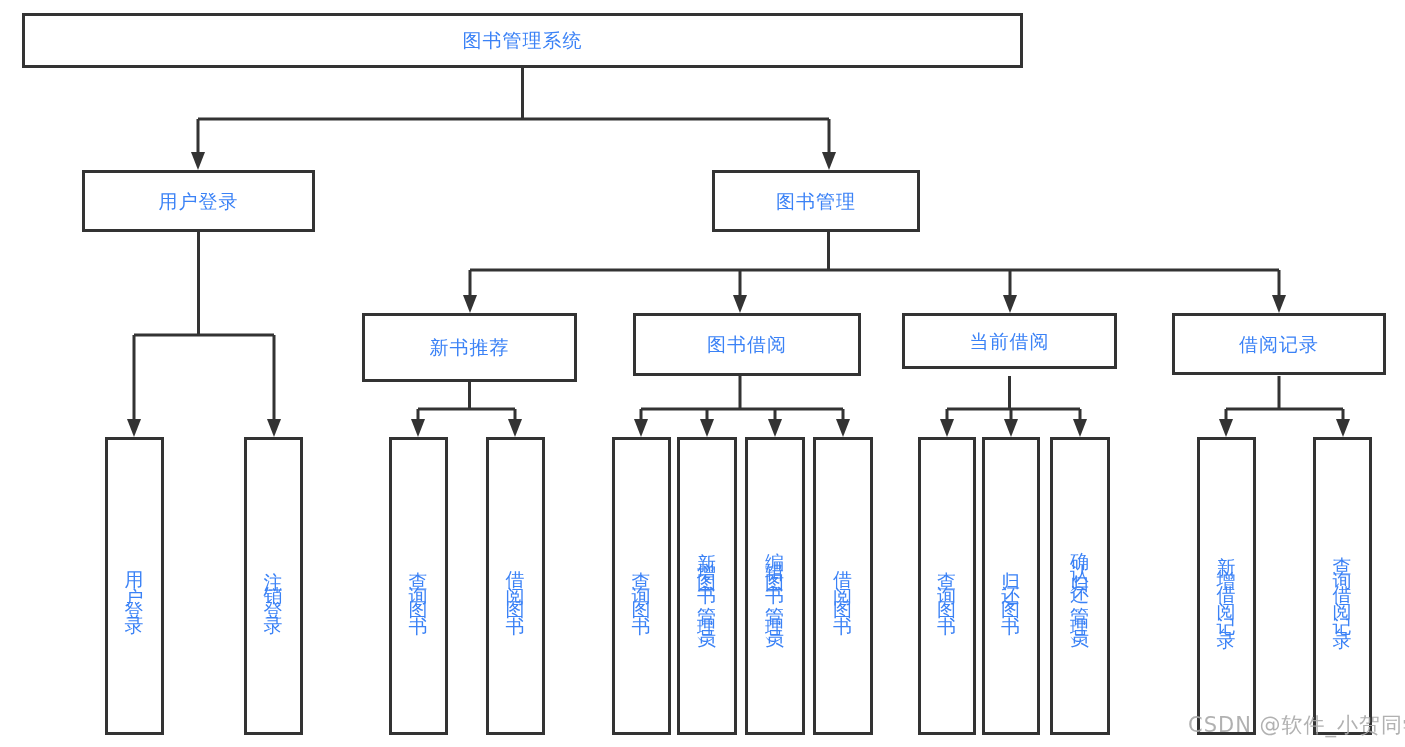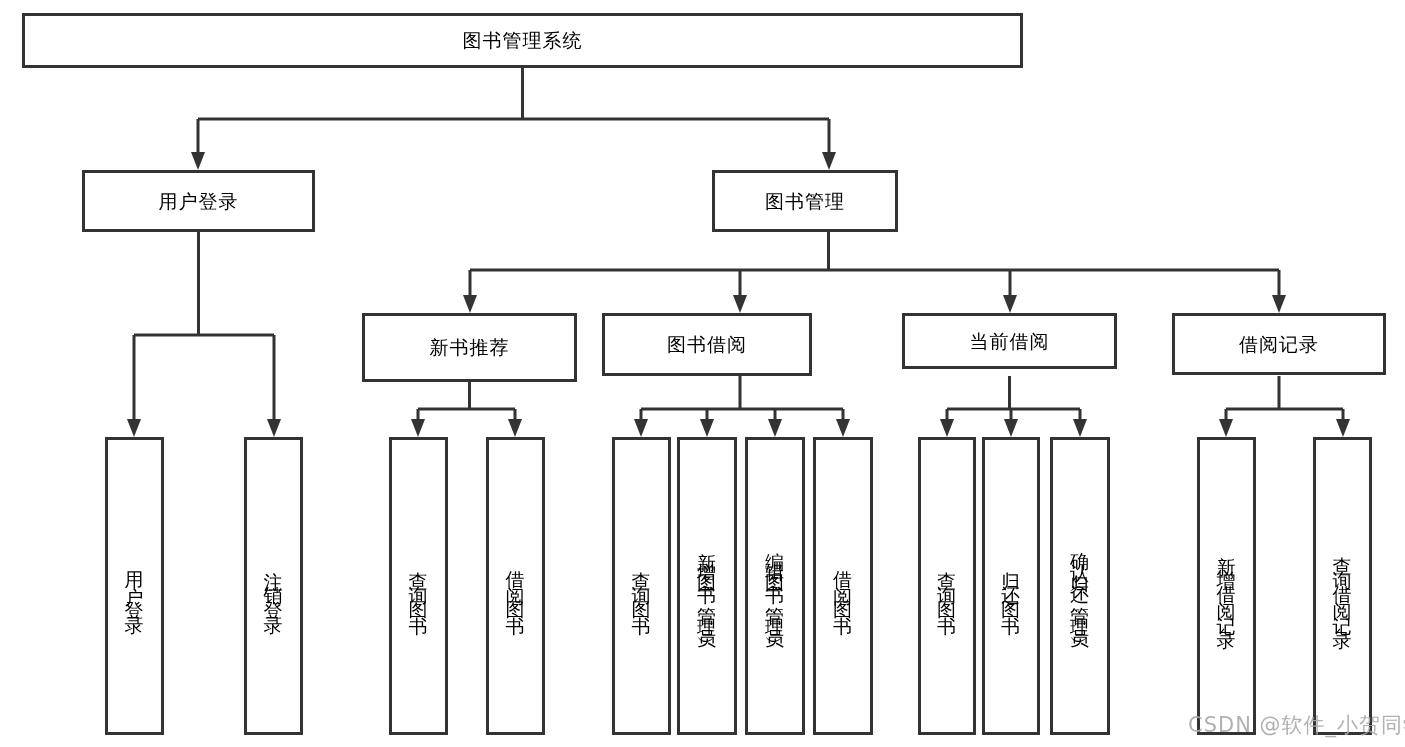--- a/index.html
+++ b/index.html
@@ -18,21 +18,21 @@
   .connectors {
     position: absolute;
     left: 0;
     top: 0;
   }
   .node {
     position: absolute;
     box-sizing: border-box;
     border: 3px solid #333333;
     background: #ffffff;
-    color: #000000;
+    color: #3b82f6;
     display: flex;
     align-items: center;
     justify-content: center;
     line-height: 1;
   }
   .h-node {
     font-size: 19px;
     letter-spacing: 1px;
   }
   .v-node {
@@ -96,24 +96,24 @@
       <polygon points="1004,419 1018,419 1011,437"></polygon>
       <polygon points="1073,419 1087,419 1080,437"></polygon>
       <polygon points="1219,419 1233,419 1226,437"></polygon>
       <polygon points="1336,419 1350,419 1343,437"></polygon>
     </g>
   </svg>
 
   <div class="node h-node" style="left:22px;top:13px;width:1001px;height:55px">图书管理系统</div>
 
   <div class="node h-node" style="left:82px;top:170px;width:233px;height:62px">用户登录</div>
-  <div class="node h-node" style="left:712px;top:170px;width:186px;height:62px">图书管理</div>
+  <div class="node h-node" style="left:712px;top:170px;width:208px;height:62px">图书管理</div>
 
   <div class="node h-node" style="left:362px;top:313px;width:215px;height:69px">新书推荐</div>
-  <div class="node h-node" style="left:602px;top:313px;width:210px;height:63px">图书借阅</div>
+  <div class="node h-node" style="left:633px;top:313px;width:228px;height:63px">图书借阅</div>
   <div class="node h-node" style="left:902px;top:313px;width:215px;height:56px">当前借阅</div>
   <div class="node h-node" style="left:1172px;top:313px;width:214px;height:62px">借阅记录</div>
 
   <div class="node v-node" style="left:105px;top:437px;width:59px;height:298px">用户登录</div>
   <div class="node v-node" style="left:244px;top:437px;width:59px;height:298px">注销登录</div>
 
   <div class="node v-node" style="left:389px;top:437px;width:59px;height:298px">查询图书</div>
   <div class="node v-node" style="left:486px;top:437px;width:59px;height:298px">借阅图书</div>
 
   <div class="node v-node" style="left:612px;top:437px;width:59px;height:298px">查询图书</div>

